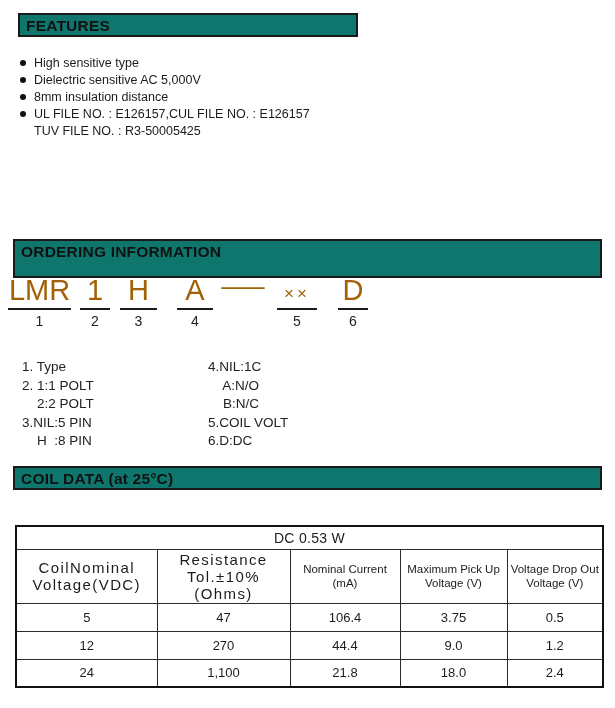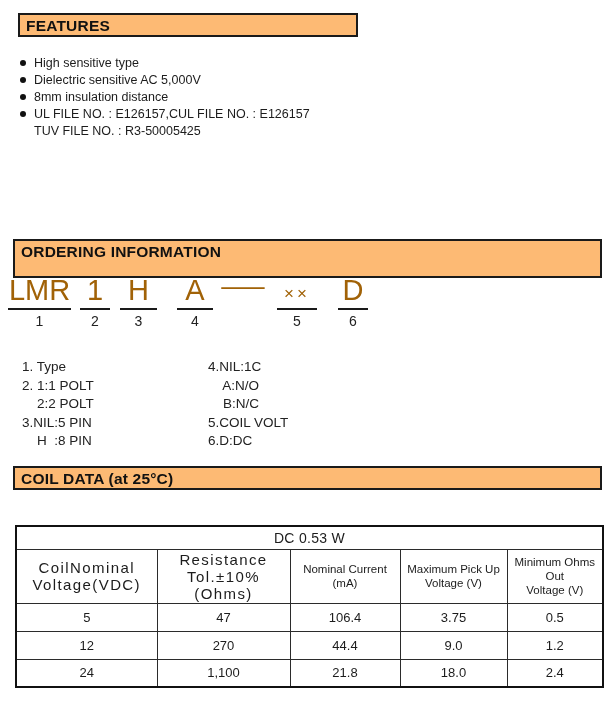--- a/index.html
+++ b/index.html
@@ -3,21 +3,21 @@
 <meta charset="utf-8">
 <style>
   html,body{margin:0;padding:0;}
   body{
     width:615px;height:708px;position:relative;overflow:hidden;
     background:#ffffff;color:#1c1c1c;
     font-family:"Liberation Sans", sans-serif;
   }
   
   .section-bar{
-    position:absolute;background:#fdba74;border:2px solid #1a1a1a;
+    position:absolute;background:#0f766e;border:2px solid #1a1a1a;
     box-sizing:border-box;font-weight:bold;font-size:15.5px;line-height:19px;
     padding:1px 0 0 6px;letter-spacing:.2px;color:#111;
   }
   #features-bar{left:18px;top:13px;width:340px;height:24px;}
   #ordering-bar{left:13px;top:239px;width:589px;height:39px;}
   #coil-bar{left:13px;top:466px;width:589px;height:24px;}
 
   
   #features-list{position:absolute;left:20px;top:55px;font-size:12.5px;line-height:17px;}
   .bullet-row{display:flex;align-items:flex-start;}
@@ -166,21 +166,21 @@
     <tr class="col-header-row">
       <th class="hdr-big">CoilNominal
 Voltage(VDC)</th>
       <th class="hdr-big">Resistance
 Tol.±10%
 (Ohms)</th>
       <th class="hdr-small">Nominal Current
 (mA)</th>
       <th class="hdr-small">Maximum  Pick Up
 Voltage (V)</th>
-      <th class="hdr-small">Minimum  Ohms Out
+      <th class="hdr-small">Voltage  Drop Out
 Voltage (V)</th>
     </tr>
     <tr class="data-row">
       <td>5</td>
       <td>47</td>
       <td>106.4</td>
       <td>3.75</td>
       <td>0.5</td>
     </tr>
     <tr class="data-row">

